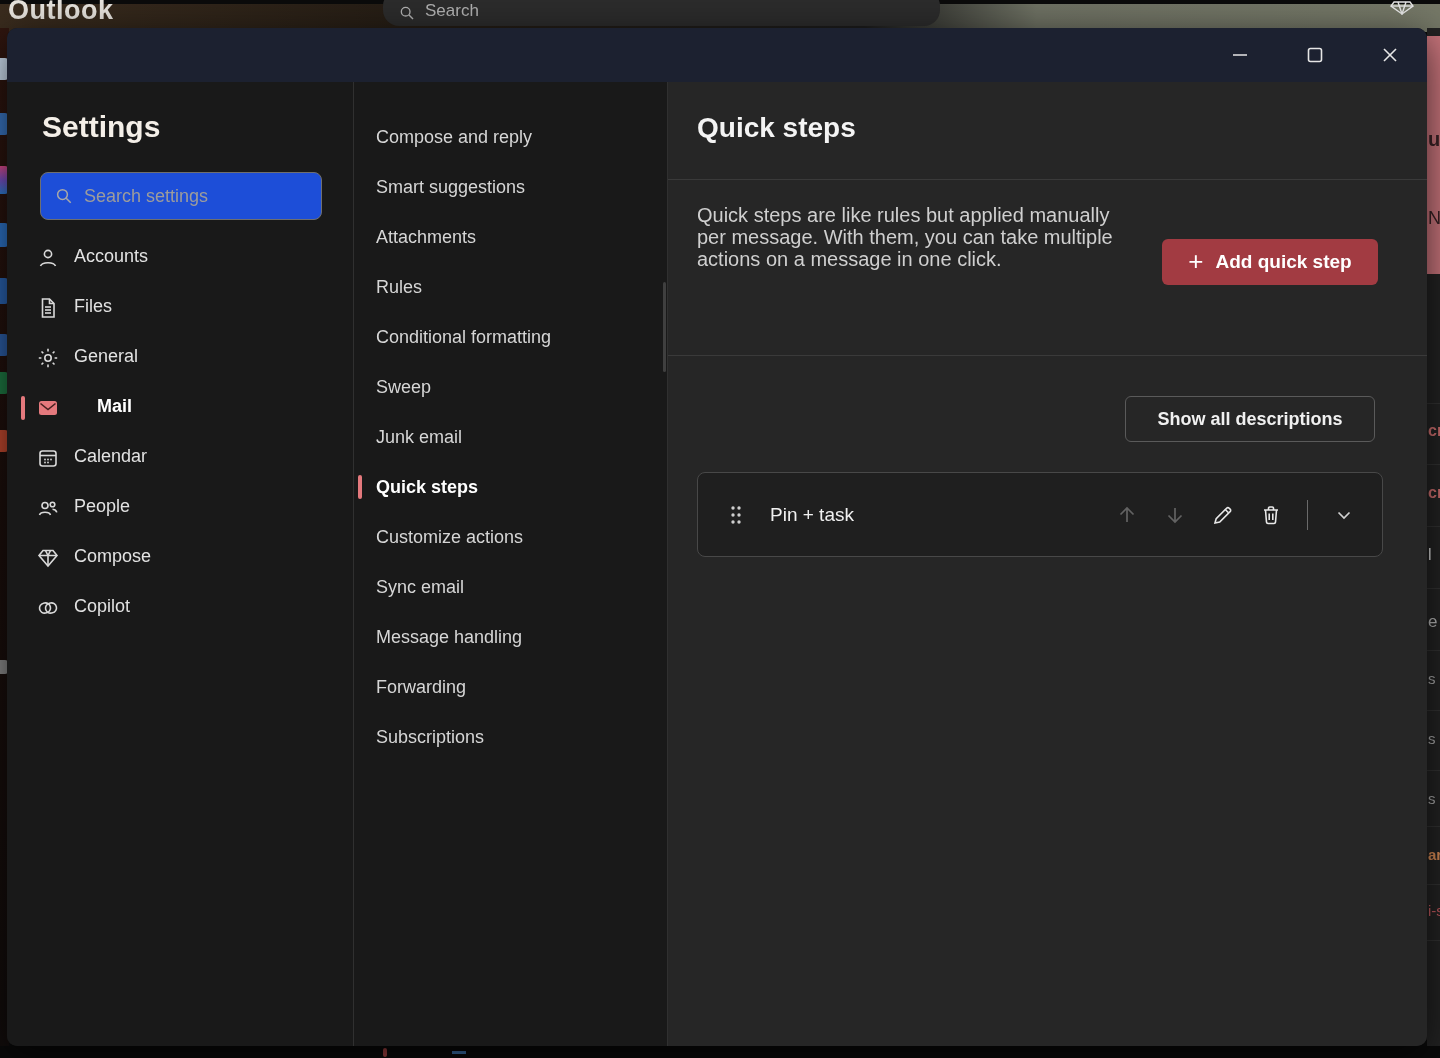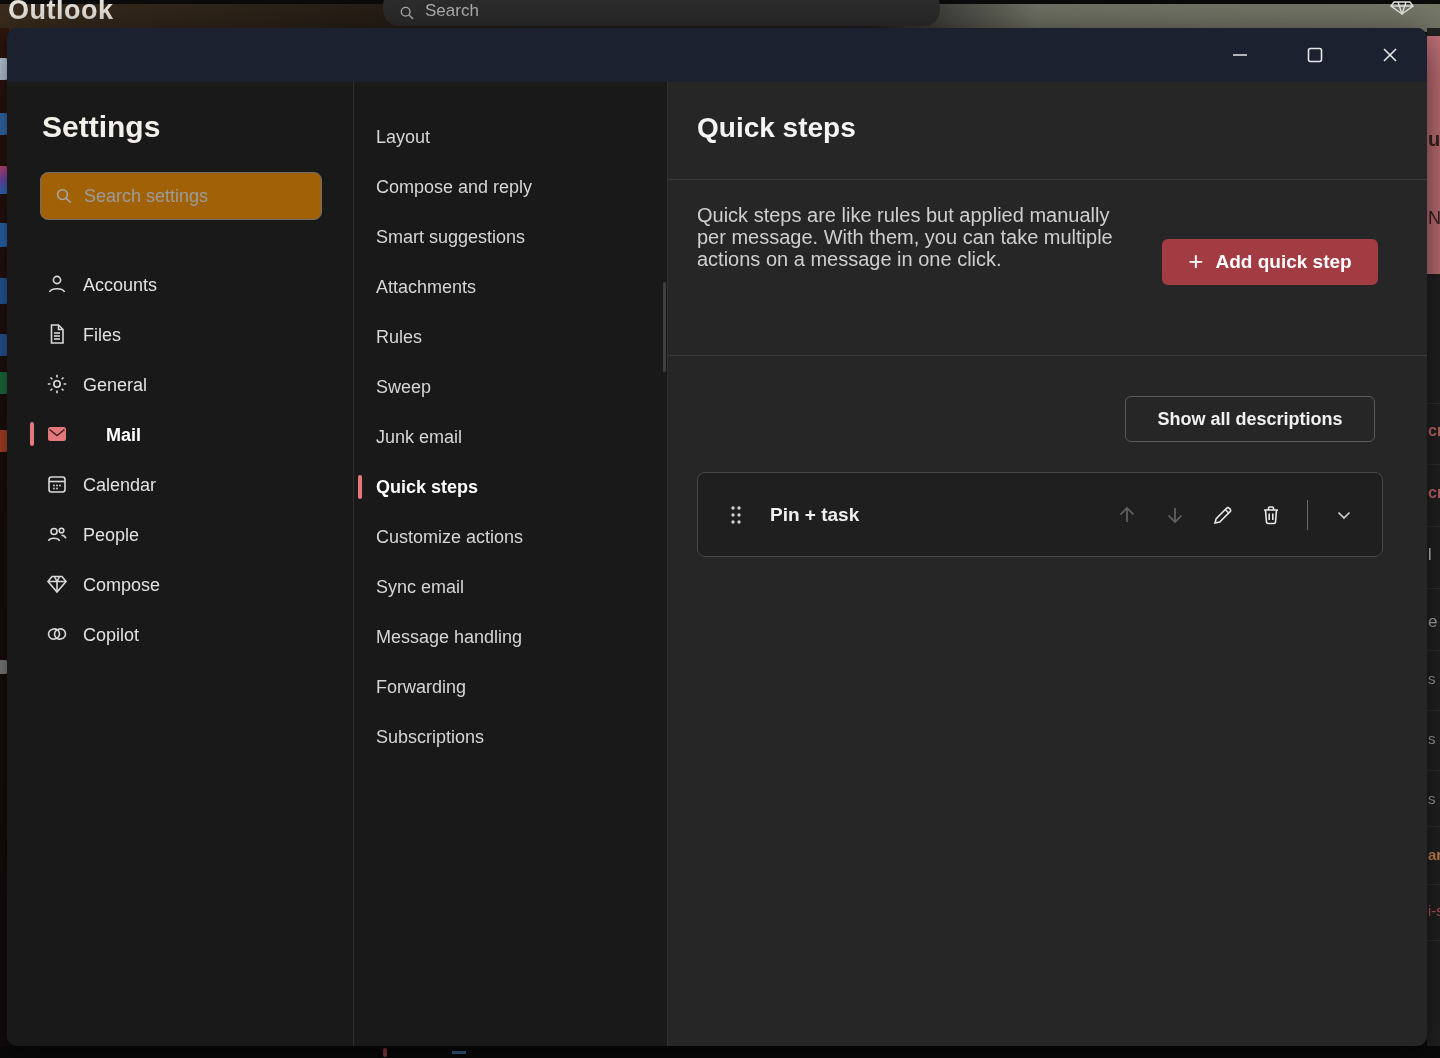--- a/index.html
+++ b/index.html
@@ -30,25 +30,25 @@
   #win-controls { position:absolute; right:0; top:0; height:54px; display:flex; }
   .winbtn { width:75px; height:54px; display:flex; align-items:center; justify-content:center; background:transparent; border:0; cursor:pointer; }
 
   #dlg-body { position:absolute; left:0; top:54px; width:1420px; height:964px; display:flex; }
   #sidebar { width:347px; height:100%; background:#191919; border-right:1px solid #303030; position:relative; }
   #midnav  { width:314px; height:100%; background:#191919; border-right:1px solid #303030; position:relative; }
   #content { flex:1; height:100%; background:#262626; position:relative; }
 
   
   #settings-title { position:absolute; left:35px; top:28px; font-size:30px; font-weight:700; color:#f4efe8; }
-  #settings-search { position:absolute; left:33px; top:90px; width:282px; height:48px; border:1px solid #6f6f6f; border-radius:8px; background:#a16207; display:flex; align-items:center; padding-left:14px; gap:11px; }
+  #settings-search { position:absolute; left:33px; top:90px; width:282px; height:48px; border:1px solid #6f6f6f; border-radius:8px; background:#1d4ed8; display:flex; align-items:center; padding-left:14px; gap:11px; }
   #settings-search input { background:transparent; border:0; outline:none; color:#dcdcdc; font-size:18px; width:220px; font-family:"Liberation Sans",sans-serif; }
   #settings-search input::placeholder { color:#9c9c9c; }
   #side-nav { position:absolute; left:0; top:164px; width:100%; }
-  .srow { height:50px; display:flex; align-items:flex-end; padding-left:23px; cursor:pointer; }
+  .srow { height:50px; display:flex; align-items:flex-start; padding-left:14px; cursor:pointer; }
   .srow .pill { width:4px; height:24px; border-radius:2px; background:#e4797d; margin-right:10px; visibility:hidden; flex:0 0 4px; }
   .srow.active .pill { visibility:visible; }
   .srow .ic { width:26px; display:flex; justify-content:center; flex:0 0 26px; }
   .srow .lbl { margin-left:13px; font-size:18px; color:#e2e2e2; }
   .srow.active .lbl { font-weight:700; color:#ffffff;margin-left:36px; }
 
   
   #mid-list { position:absolute; left:0; top:30px; width:100%; }
   .mrow { height:50px; display:flex; align-items:center; padding-left:4px; cursor:pointer; }
   .mrow .pill { width:4px; height:24px; border-radius:2px; background:#e4797d; margin-right:14px; visibility:hidden; flex:0 0 4px; }
@@ -59,21 +59,21 @@
 
   
   #content-title { position:absolute; left:29px; top:30px; font-size:28px; font-weight:600; color:#f4f4f4; }
   .cdivider { position:absolute; left:0; width:100%; height:1px; background:#3a3a3a; }
   #content-desc { position:absolute; left:29px; top:122px; width:420px; font-size:20px; line-height:22px; color:#cfcfcf; }
   #add-quick-step { position:absolute; left:494px; top:157px; width:216px; height:46px; border:0; border-radius:6px; background:#a23b42; color:#ffffff; font-size:19px; font-weight:700; display:flex; align-items:center; justify-content:center; gap:12px; cursor:pointer; font-family:"Liberation Sans",sans-serif; }
   #add-quick-step .plus { font-size:26px; font-weight:300; line-height:1; margin-top:-2px; }
   #show-all-desc { position:absolute; left:457px; top:314px; width:250px; height:46px; border:1px solid #5a5a5a; border-radius:6px; background:transparent; color:#f0f0f0; font-size:18px; font-weight:700; cursor:pointer; font-family:"Liberation Sans",sans-serif; }
 
   #quickstep-card { position:absolute; left:29px; top:390px; width:686px; height:85px; border:1px solid #484848; border-radius:8px; background:#1f1f1f; display:flex; align-items:center; padding:0 18px 0 24px; }
-  #qs-label { font-size:19px; font-weight:700; color:#f0f0f0; margin-left:20px; }
+  #qs-label { font-size:19px; font-weight:400; color:#f0f0f0; margin-left:20px; }
   #qs-actions { margin-left:auto; display:flex; align-items:center; gap:8px; }
   .iconbtn { width:40px; height:40px; display:flex; align-items:center; justify-content:center; background:transparent; border:0; cursor:pointer; border-radius:4px; }
   .iconbtn.disabled { opacity:.55; }
   #qs-sep { width:1px; height:30px; background:#6a6a6a; margin:0 8px; }
 
   svg { display:block; }
 </style>
 </head>
 <body>
 
@@ -268,37 +268,37 @@
           </span>
           <span class="lbl">Copilot</span>
         </div>
       </div>
     </div>
 
     <div id="midnav">
       <div id="mid-list">
         <div class="mrow">
             <span class="pill"></span>
-            <span class="lbl">Layout</span>
-          </div>
-        <div class="mrow">
-            <span class="pill"></span>
             <span class="lbl">Compose and reply</span>
           </div>
         <div class="mrow">
             <span class="pill"></span>
             <span class="lbl">Smart suggestions</span>
           </div>
         <div class="mrow">
             <span class="pill"></span>
             <span class="lbl">Attachments</span>
           </div>
         <div class="mrow">
             <span class="pill"></span>
             <span class="lbl">Rules</span>
+          </div>
+        <div class="mrow">
+            <span class="pill"></span>
+            <span class="lbl">Conditional formatting</span>
           </div>
         <div class="mrow">
             <span class="pill"></span>
             <span class="lbl">Sweep</span>
           </div>
         <div class="mrow">
             <span class="pill"></span>
             <span class="lbl">Junk email</span>
           </div>
         <div class="mrow active">

